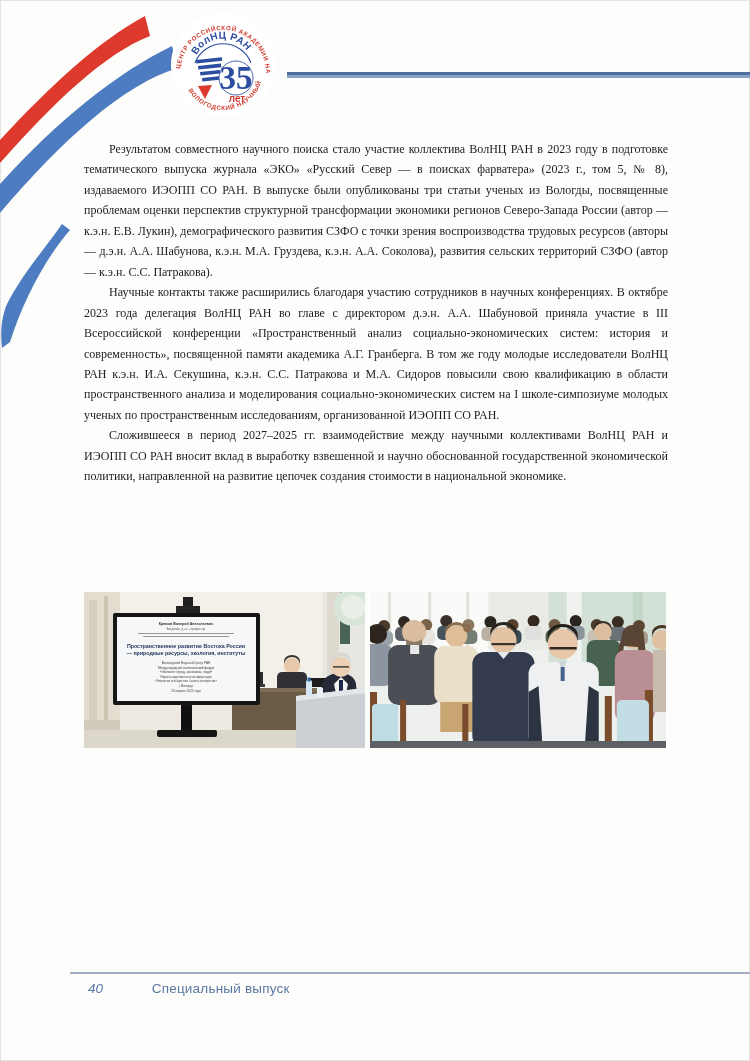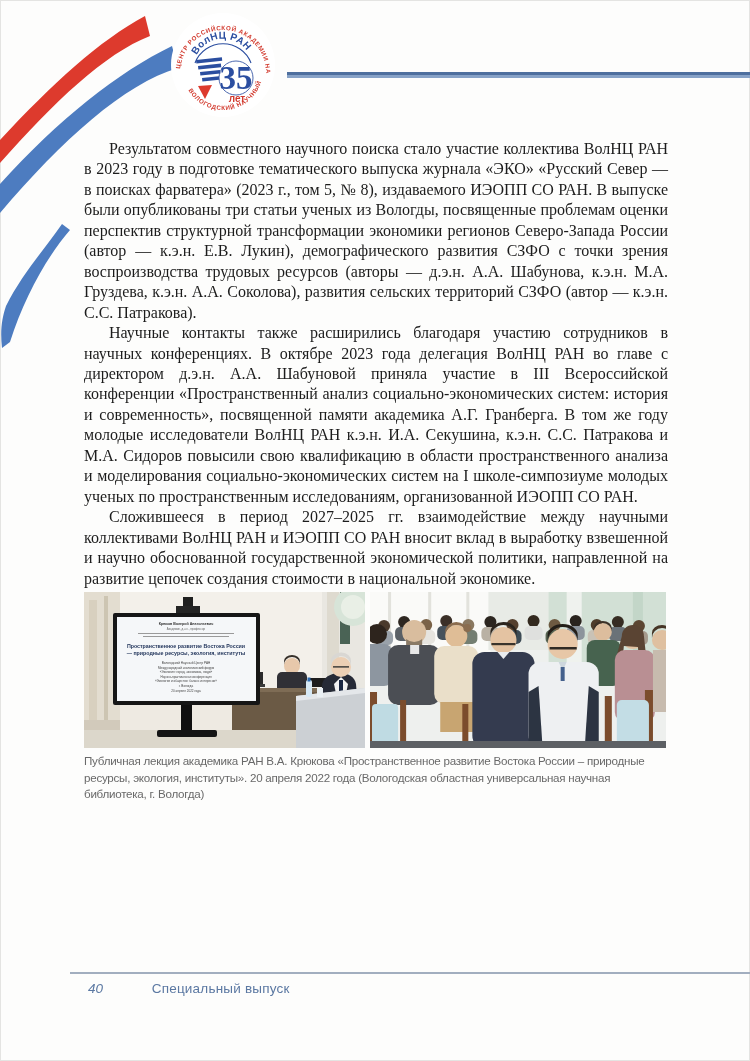--- a/index.html
+++ b/index.html
@@ -9,21 +9,21 @@
   }
   .abs{position:absolute;}
   
   .top-rule{
     position:absolute;left:287px;top:72px;width:463px;height:6px;
     background:linear-gradient(#4e6f9e 0 55%,#87a2c7 55% 100%);
   }
   
   .body-text{
     position:absolute;left:84px;top:139px;width:584px;
-    font-size:16px;line-height:20.45px;color:#1c1c1c;text-align:justify;
+    font-size:12px;line-height:20.45px;color:#1c1c1c;text-align:justify;
   }
   .body-text p{margin:0;text-indent:25px;}
   
   .photo{position:absolute;top:592px;height:156px;overflow:hidden;background:#eceae4;}
   .photo svg{display:block;width:100%;height:100%;}
   .photo-left{left:84px;width:281px;}
   .photo-right{left:370px;width:296px;}
   
   .caption{
     position:absolute;left:84px;top:753px;width:584px;
@@ -257,21 +257,20 @@
             <rect x="234" y="104" width="7" height="52"></rect>
           <rect x="274" y="98" width="8" height="58"></rect>
         </g>
         <rect x="2" y="112" width="26" height="44" rx="4" fill="#bfdbe3"></rect>
         <rect x="246" y="108" width="32" height="48" rx="5" fill="#c3dde5"></rect>
       </g>
       <rect x="0" y="149" width="295" height="7" fill="#5d6064"></rect>
     </svg>
   </div>
 
-  <div class="caption">Публичная лекция академика РАН В.А. Крюкова «Пространственное развитие Востока России – природные ресурсы, экология, институты». 20 апреля 2022 года (Вологодская областная универсальная научная библиотека, г. Вологда)</div>
 
   <div class="footer-rule"></div>
   <div class="footer">
     <span class="pnum">40</span>
     <span class="issue">Специальный выпуск</span>
   </div>
 
 </div>
 
 </body></html>

